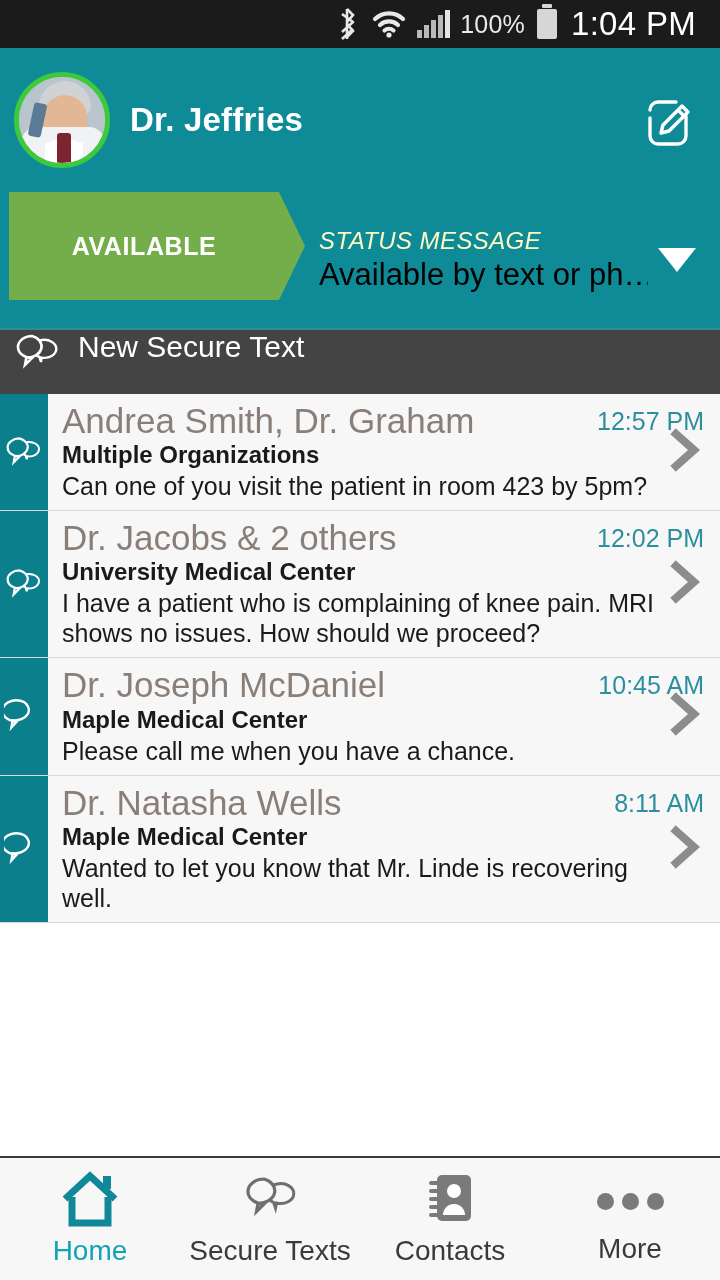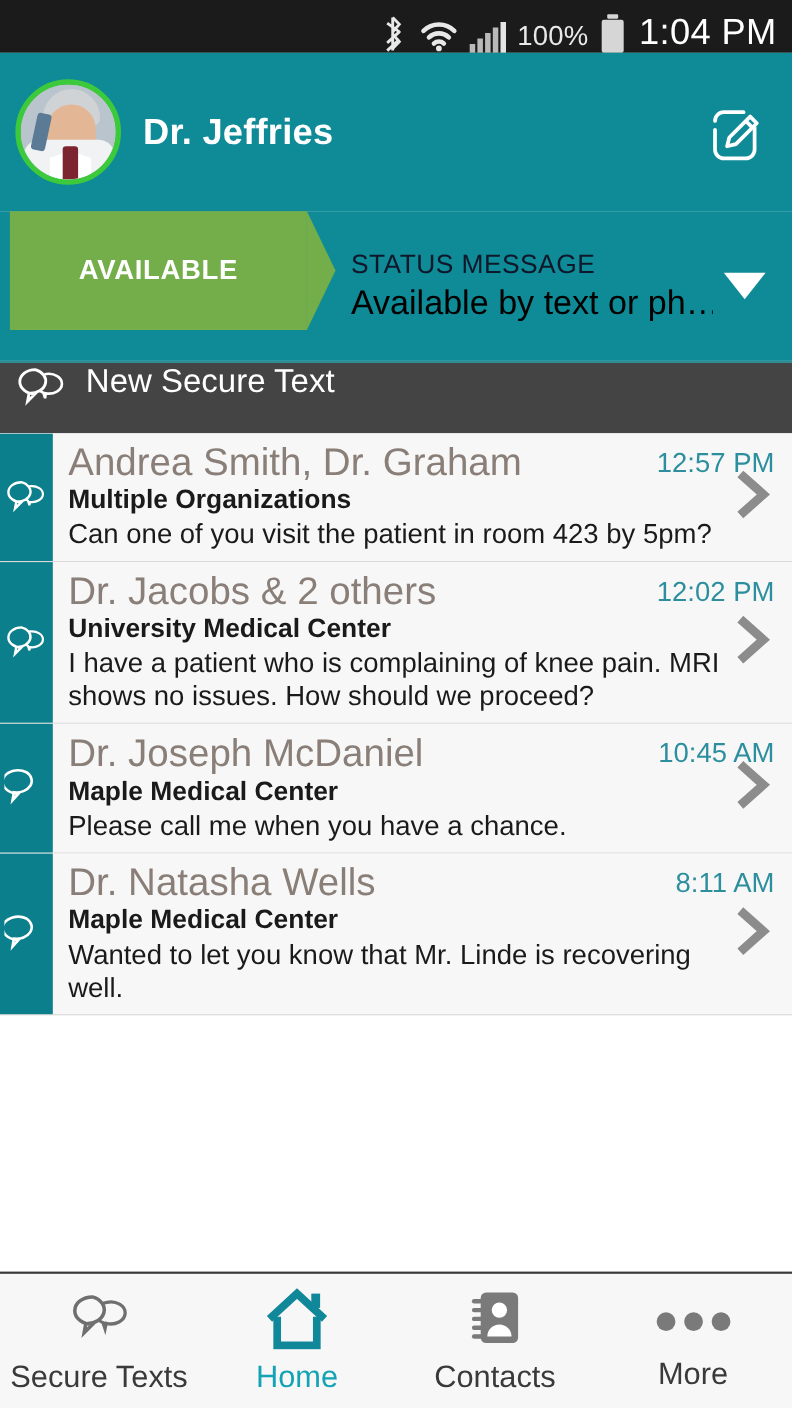--- a/index.html
+++ b/index.html
@@ -7,22 +7,22 @@
     width: 720px; height: 1280px;
     font-family: "Liberation Sans", sans-serif;
     background: #ffffff;
     overflow: hidden;
   }
   .phone { position: relative; width: 720px; height: 1280px; display: flex; flex-direction: column; }
 
   
   .statusbar {
     height: 48px; background: #1b1b1b; color: #f2f2f2;
-    display: flex; align-items: flex-end; justify-content: flex-end;
-    padding-right: 14px; gap: 10px; flex: 0 0 48px;
+    display: flex; align-items: center; justify-content: flex-end;
+    padding-right: 24px; gap: 10px; flex: 0 0 48px;
   }
   .sb-icon { display: flex; align-items: center; }
   .sb-battpct { font-size: 25px; letter-spacing: .2px; color: #e9e9e9; margin-right: 2px;}
   .sb-time { font-size: 33px; color: #ffffff; letter-spacing: .3px; margin-left: 4px;}
   .batt {
     width: 20px; height: 30px; border: 0; background: #d6d6d6;
     border-radius: 2px; position: relative;
   }
   .batt:before {
     content:""; position:absolute; top:-5px; left:5px; width:10px; height:4px;
@@ -69,21 +69,21 @@
     width: 270px; height: 108px; background:#74ae4b; color:#ffffff;
     display:flex; align-items:center; justify-content:center;
     font-size:25px; font-weight:bold; letter-spacing:.6px;
   }
   .avail-arrow {
     position:absolute; left:270px; top:0; width:0; height:0;
     border-top: 54px solid transparent; border-bottom: 54px solid transparent;
     border-left: 26px solid #74ae4b;
   }
   .status-texts { margin-left:24px; display:flex; flex-direction:column; flex:1 1 auto; min-width:0; }
-  .status-label { color:#0f172a; font-size:24px; letter-spacing:.4px; }
+  .status-label { color:#fef9c3; font-size:24px; letter-spacing:.4px;font-style:italic; }
   .status-msg {
     color:#000000; font-size:31px; margin-top:2px;
     white-space:nowrap; overflow:hidden; max-width: 345px;
   }
   .status-caret {
     width:0;height:0;border-left:19px solid transparent;border-right:19px solid transparent;
     border-top:24px solid #ffffff; margin: 0 24px 0 10px;
   }
 
   
@@ -282,38 +282,38 @@
       <div class="row-chev">
         <svg width="34" height="48" viewBox="0 0 34 48">
             <path d="M8 8 L26 24 L8 40" fill="none" stroke="#8c8c8c" stroke-width="8" stroke-linecap="square"></path>
           </svg>
       </div>
     </div>
 
   </div>
 
   <div class="tabbar">
-    <div class="tab">
-      <span>
-        <svg width="62" height="56" viewBox="0 0 62 56">
-          <path d="M38 13 a13 10 0 1 1 -0.5 19 L36.5 37 l-1.8 -5.5 A13 10 0 0 1 38 13 Z" fill="none" stroke="#6f6f6f" stroke-width="3"></path>
-          <path d="M25 8 a16 12.5 0 1 0 0 25 l-7.5 7.5 l1.5 -8.2 A16 12.5 0 0 0 25 8 Z" fill="#f7f7f7" stroke="#6f6f6f" stroke-width="3.2"></path>
-        </svg>
-      </span>
-      <span class="tab-label">Secure Texts</span>
-    </div>
     <div class="tab active">
       <span>
         <svg width="62" height="56" viewBox="0 0 62 56">
           <path d="M6 28 L31 5 L56 28" fill="none" stroke="#11879a" stroke-width="7" stroke-linejoin="miter"></path>
           <path d="M13 26 V52 H49 V26" fill="none" stroke="#11879a" stroke-width="7"></path>
           <rect x="44" y="5" width="8" height="13" fill="#11879a"></rect>
         </svg>
       </span>
       <span class="tab-label">Home</span>
+    </div>
+    <div class="tab">
+      <span>
+        <svg width="62" height="56" viewBox="0 0 62 56">
+          <path d="M38 13 a13 10 0 1 1 -0.5 19 L36.5 37 l-1.8 -5.5 A13 10 0 0 1 38 13 Z" fill="none" stroke="#6f6f6f" stroke-width="3"></path>
+          <path d="M25 8 a16 12.5 0 1 0 0 25 l-7.5 7.5 l1.5 -8.2 A16 12.5 0 0 0 25 8 Z" fill="#f7f7f7" stroke="#6f6f6f" stroke-width="3.2"></path>
+        </svg>
+      </span>
+      <span class="tab-label">Secure Texts</span>
     </div>
     <div class="tab">
       <span>
         <svg width="62" height="56" viewBox="0 0 62 56">
           <rect x="18" y="4" width="34" height="46" rx="5" fill="#7a7a7a"></rect>
           <rect x="10" y="10" width="12" height="4" rx="2" fill="#7a7a7a"></rect>
           <rect x="10" y="18" width="12" height="4" rx="2" fill="#7a7a7a"></rect>
           <rect x="10" y="26" width="12" height="4" rx="2" fill="#7a7a7a"></rect>
           <rect x="10" y="34" width="12" height="4" rx="2" fill="#7a7a7a"></rect>
           <rect x="10" y="42" width="12" height="4" rx="2" fill="#7a7a7a"></rect>

